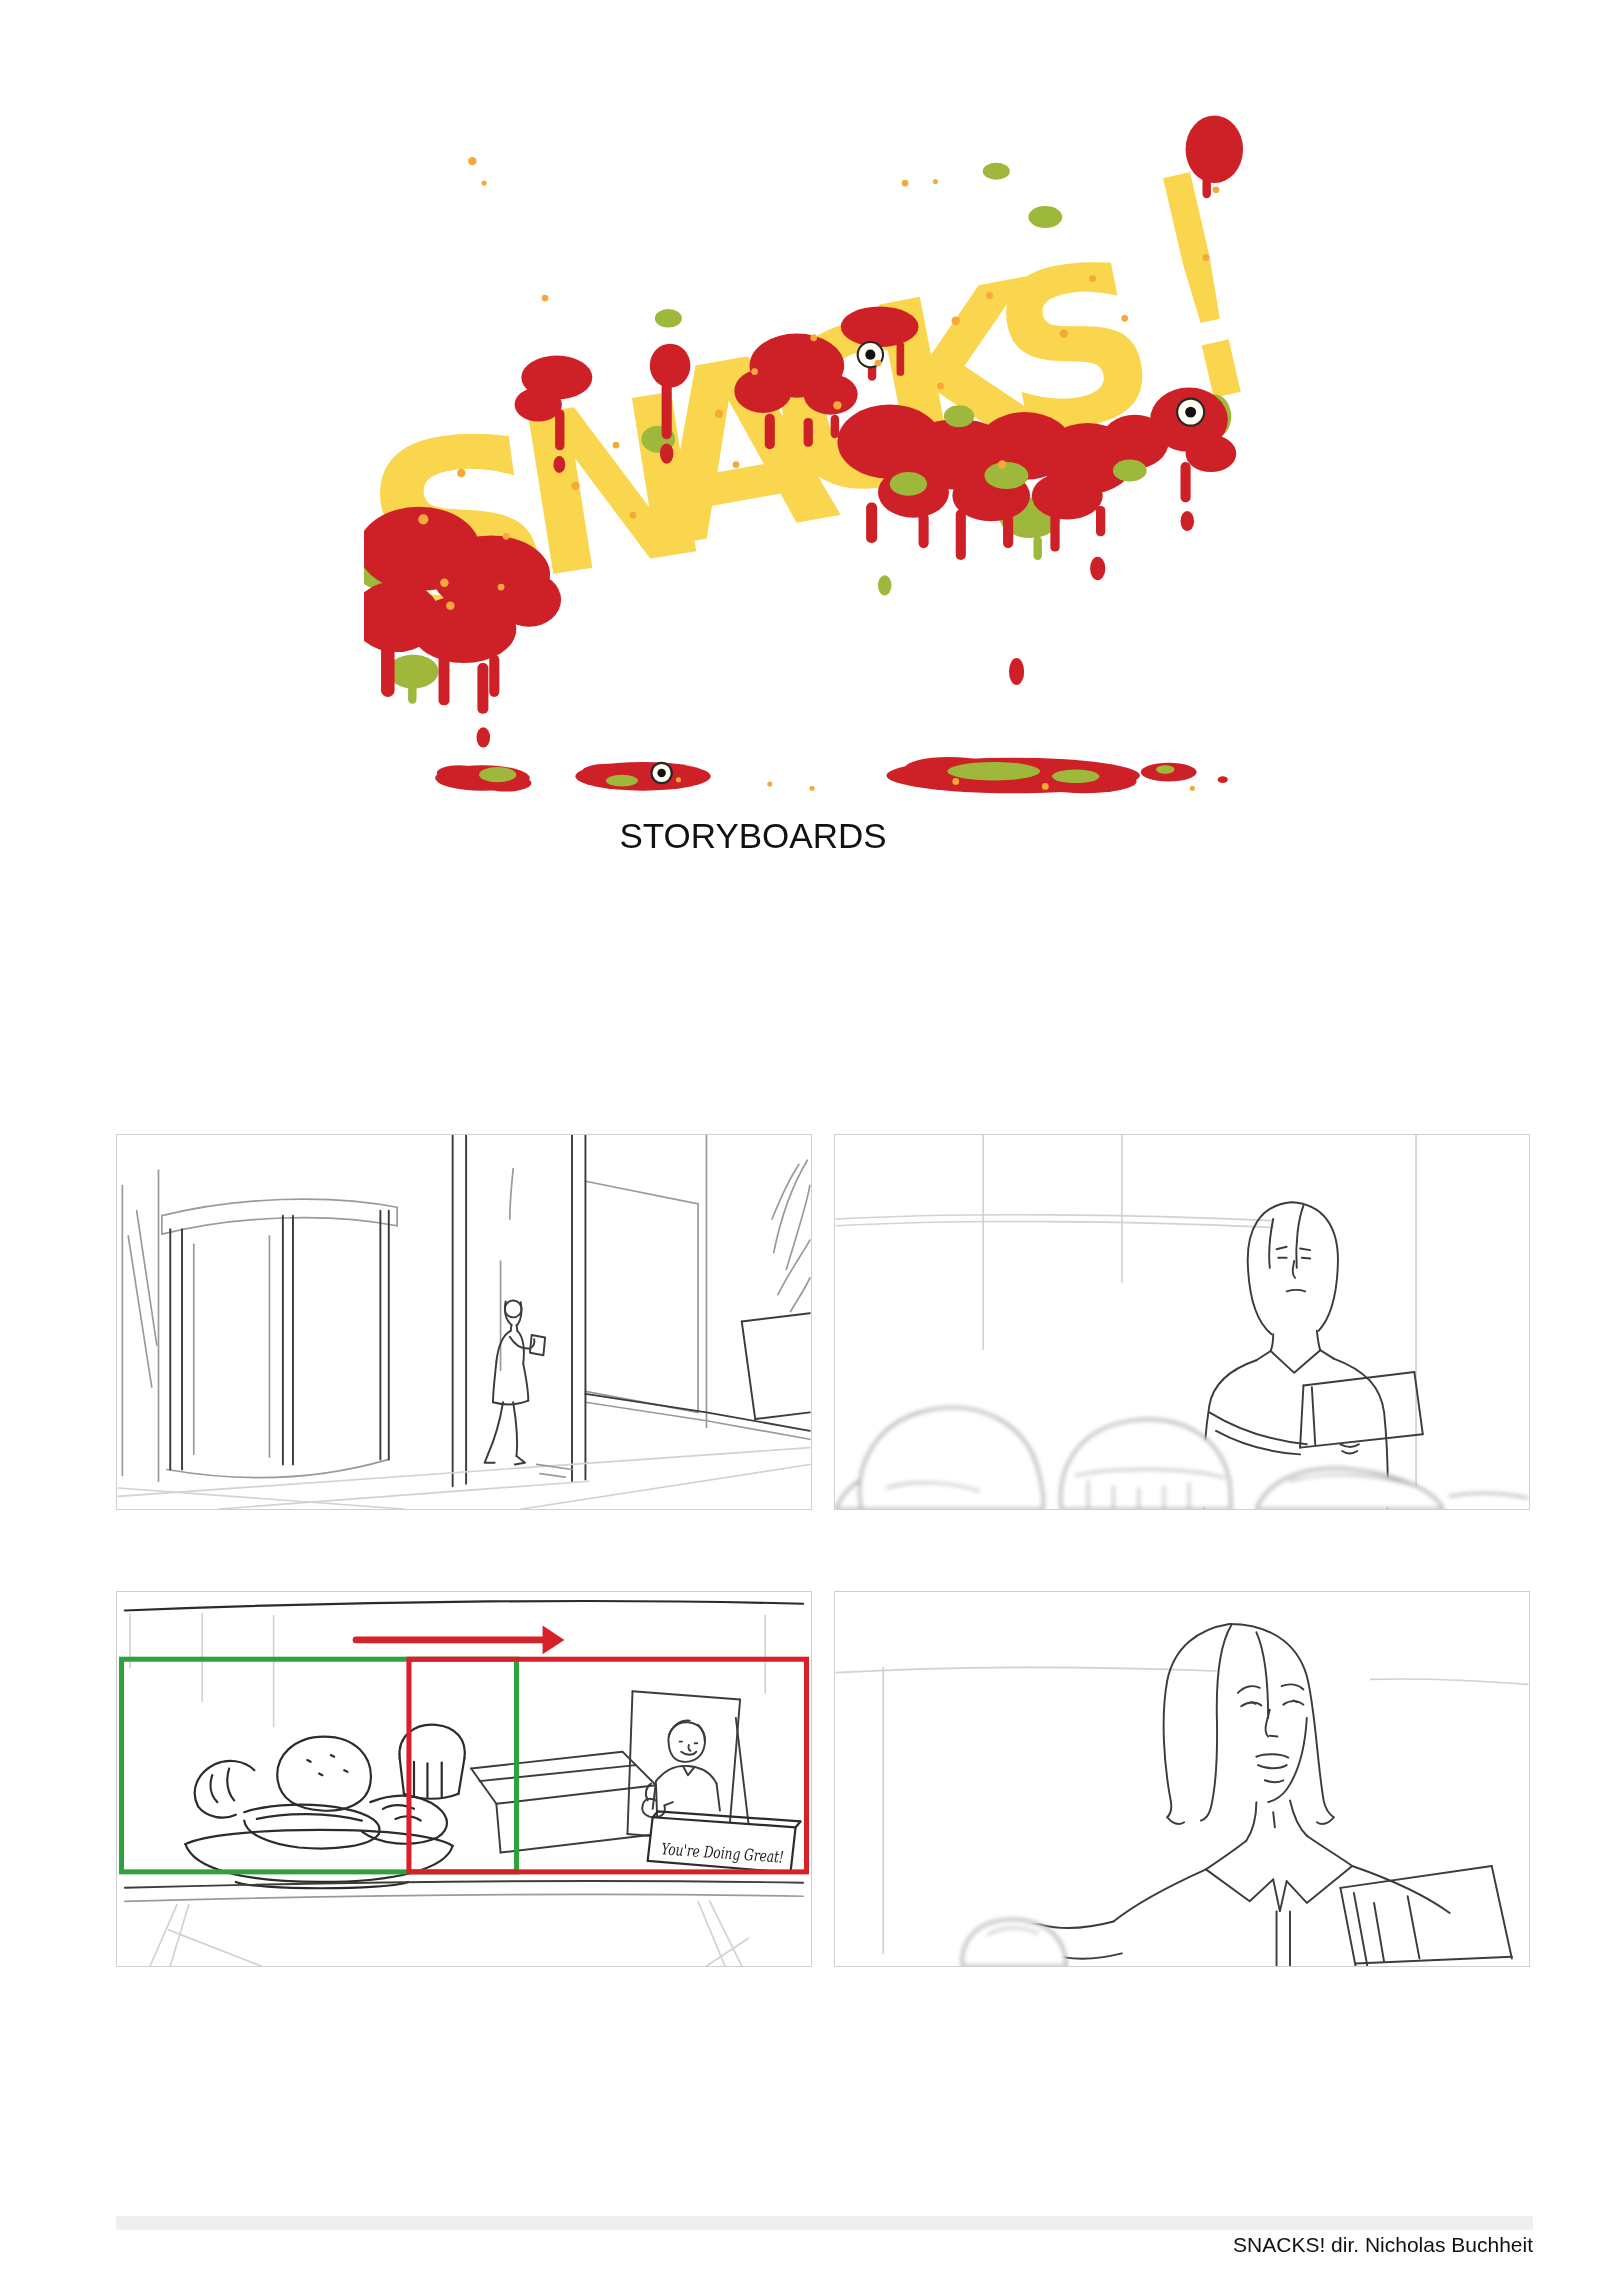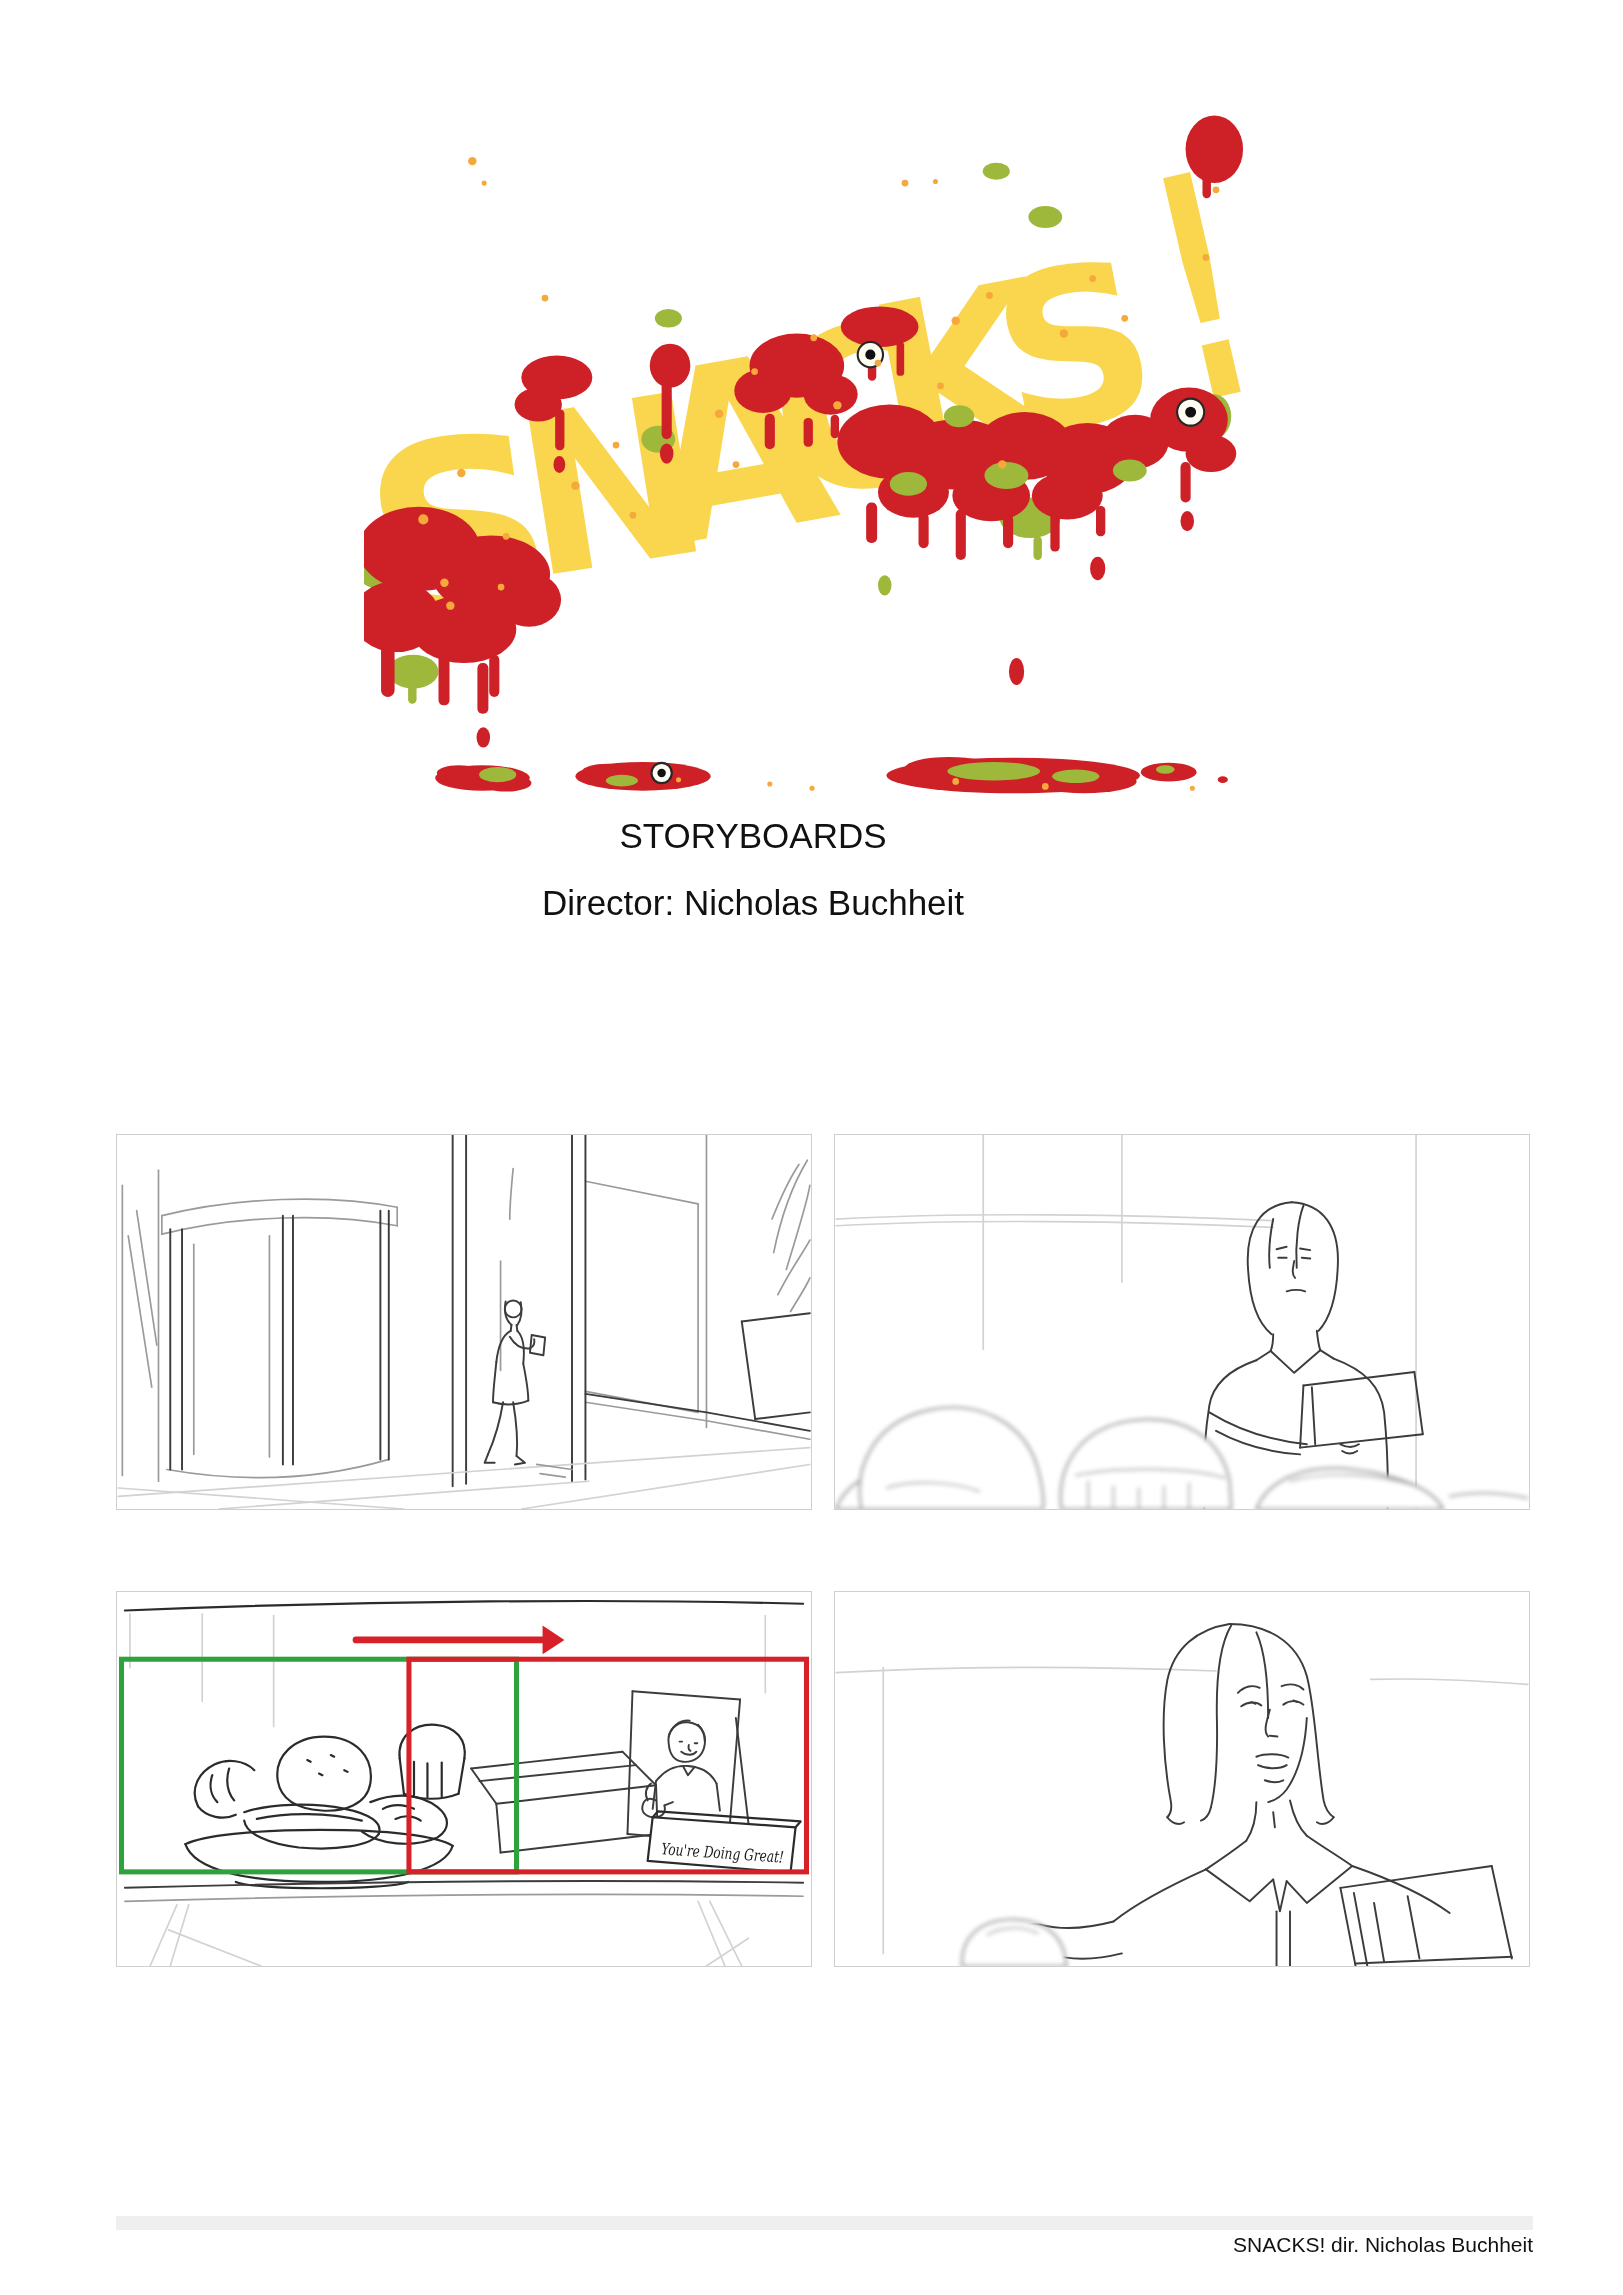--- a/index.html
+++ b/index.html
@@ -181,21 +181,20 @@
         <circle cx="142" cy="122" r="3"></circle>
       <circle cx="214" cy="258" r="4"></circle>
         <circle cx="640" cy="122" r="4"></circle>
         <circle cx="676" cy="120" r="3"></circle>
       <circle cx="530" cy="838" r="3"></circle>
         <circle cx="980" cy="838" r="3"></circle>
     </g>
   </svg>
 
   <div class="abs h-center title" style="top:818px;">STORYBOARDS</div>
-  <div class="abs h-center subtitle" style="top:885px;">Director: Nicholas Buchheit</div>
 
   <div class="panel" style="left:116px;top:1134px;">
     <svg viewBox="0 0 823 445" aria-hidden="true">
       <g class="sk-light">
         <path d="M5,60 V405"></path>
           <path d="M48,42 V412"></path>
           <path d="M12,120 L40,300"></path>
           <path d="M22,90 L46,250"></path>
         <path d="M52,96 C140,74 250,70 332,86"></path>
           <path d="M52,118 C140,96 250,92 332,108"></path>

